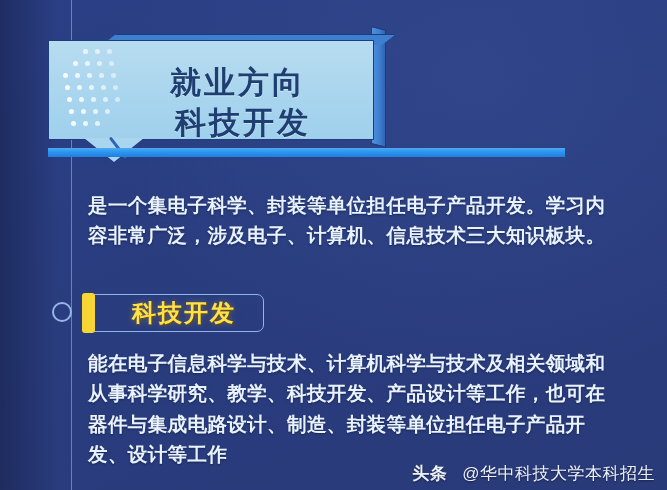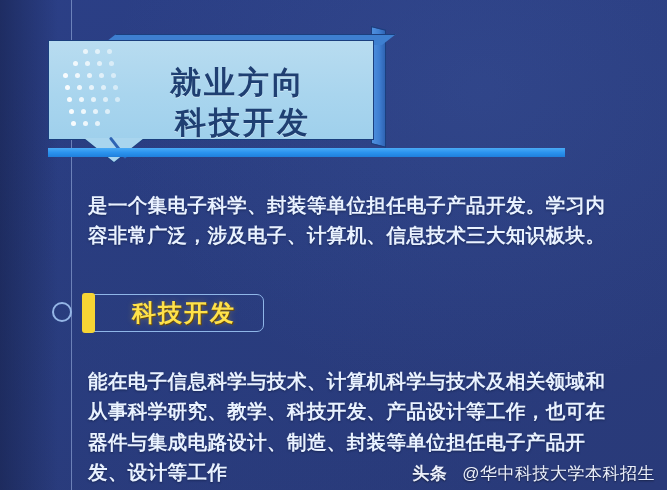--- a/index.html
+++ b/index.html
@@ -163,23 +163,22 @@
     letter-spacing: 0.4px;
     text-shadow: 0 1px 2px rgba(10,20,55,0.55);
   }
   .para-intro {
     left: 88px;
     top: 190px;
     width: 530px;
   }
   .para-career {
     left: 88px;
-    top: 368px;
+    top: 348px;
     width: 535px;
-    font-family: Liberation Mono, monospace;
   }
 
   
   .badge-row {
     position: absolute;
     left: 52px;
     top: 294px;
     height: 38px;
   }
   .badge-dot {

